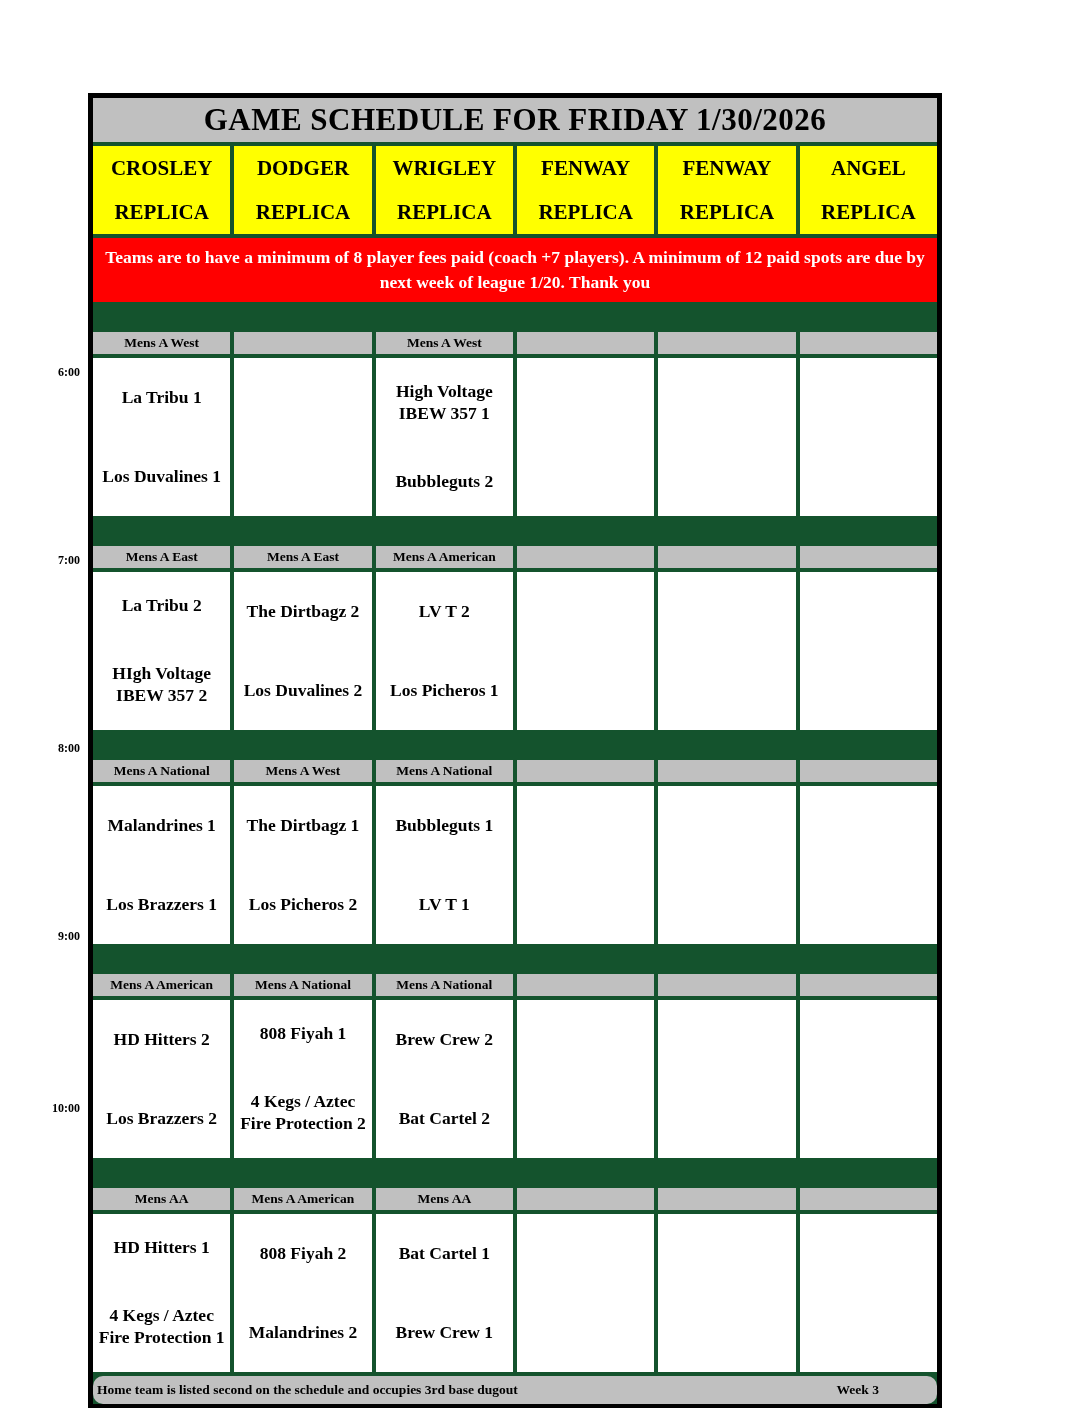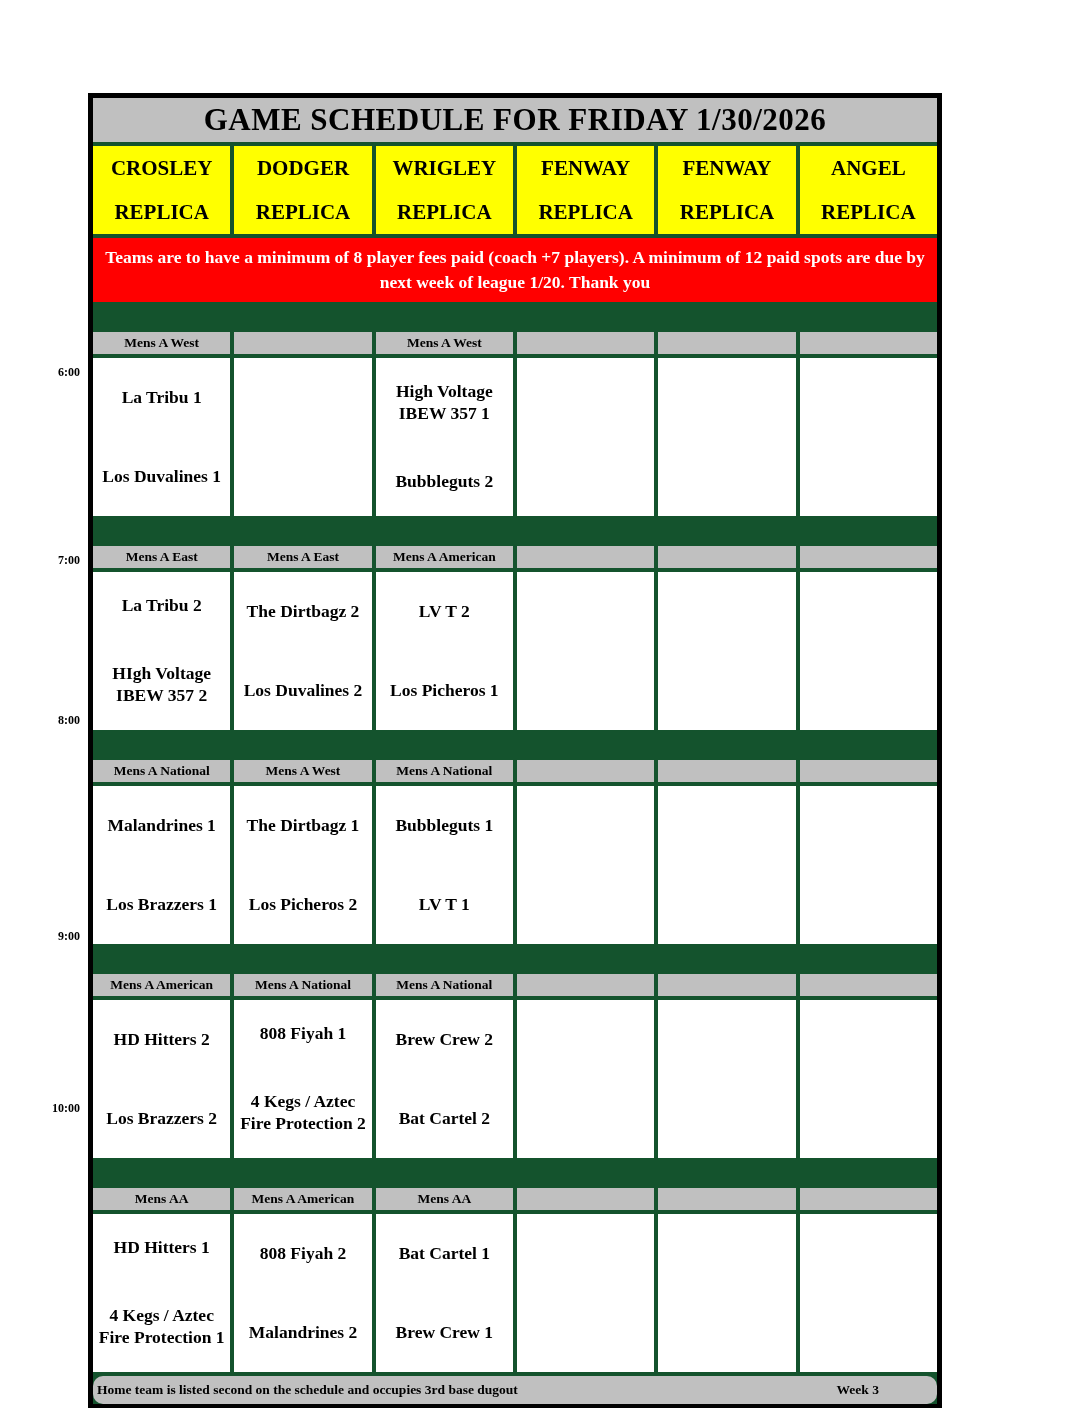--- a/index.html
+++ b/index.html
@@ -81,21 +81,21 @@
     padding-left: 4px;
     padding-right: 58px;
     border-radius: 10px;
   }
 </style>
 </head>
 <body>
 
 <div class="time-label" style="top:360px">6:00</div>
 <div class="time-label" style="top:548px">7:00</div>
-<div class="time-label" style="top:708px">8:00</div>
+<div class="time-label" style="top:736px">8:00</div>
 <div class="time-label" style="top:924px">9:00</div>
 <div class="time-label" style="top:1096px">10:00</div>
 
 <div class="schedule">
 
   <div class="title-row">GAME SCHEDULE FOR FRIDAY 1/30/2026</div>
 
   <div class="field-head">
     <div>CROSLEY</div>
     <div>REPLICA</div>

